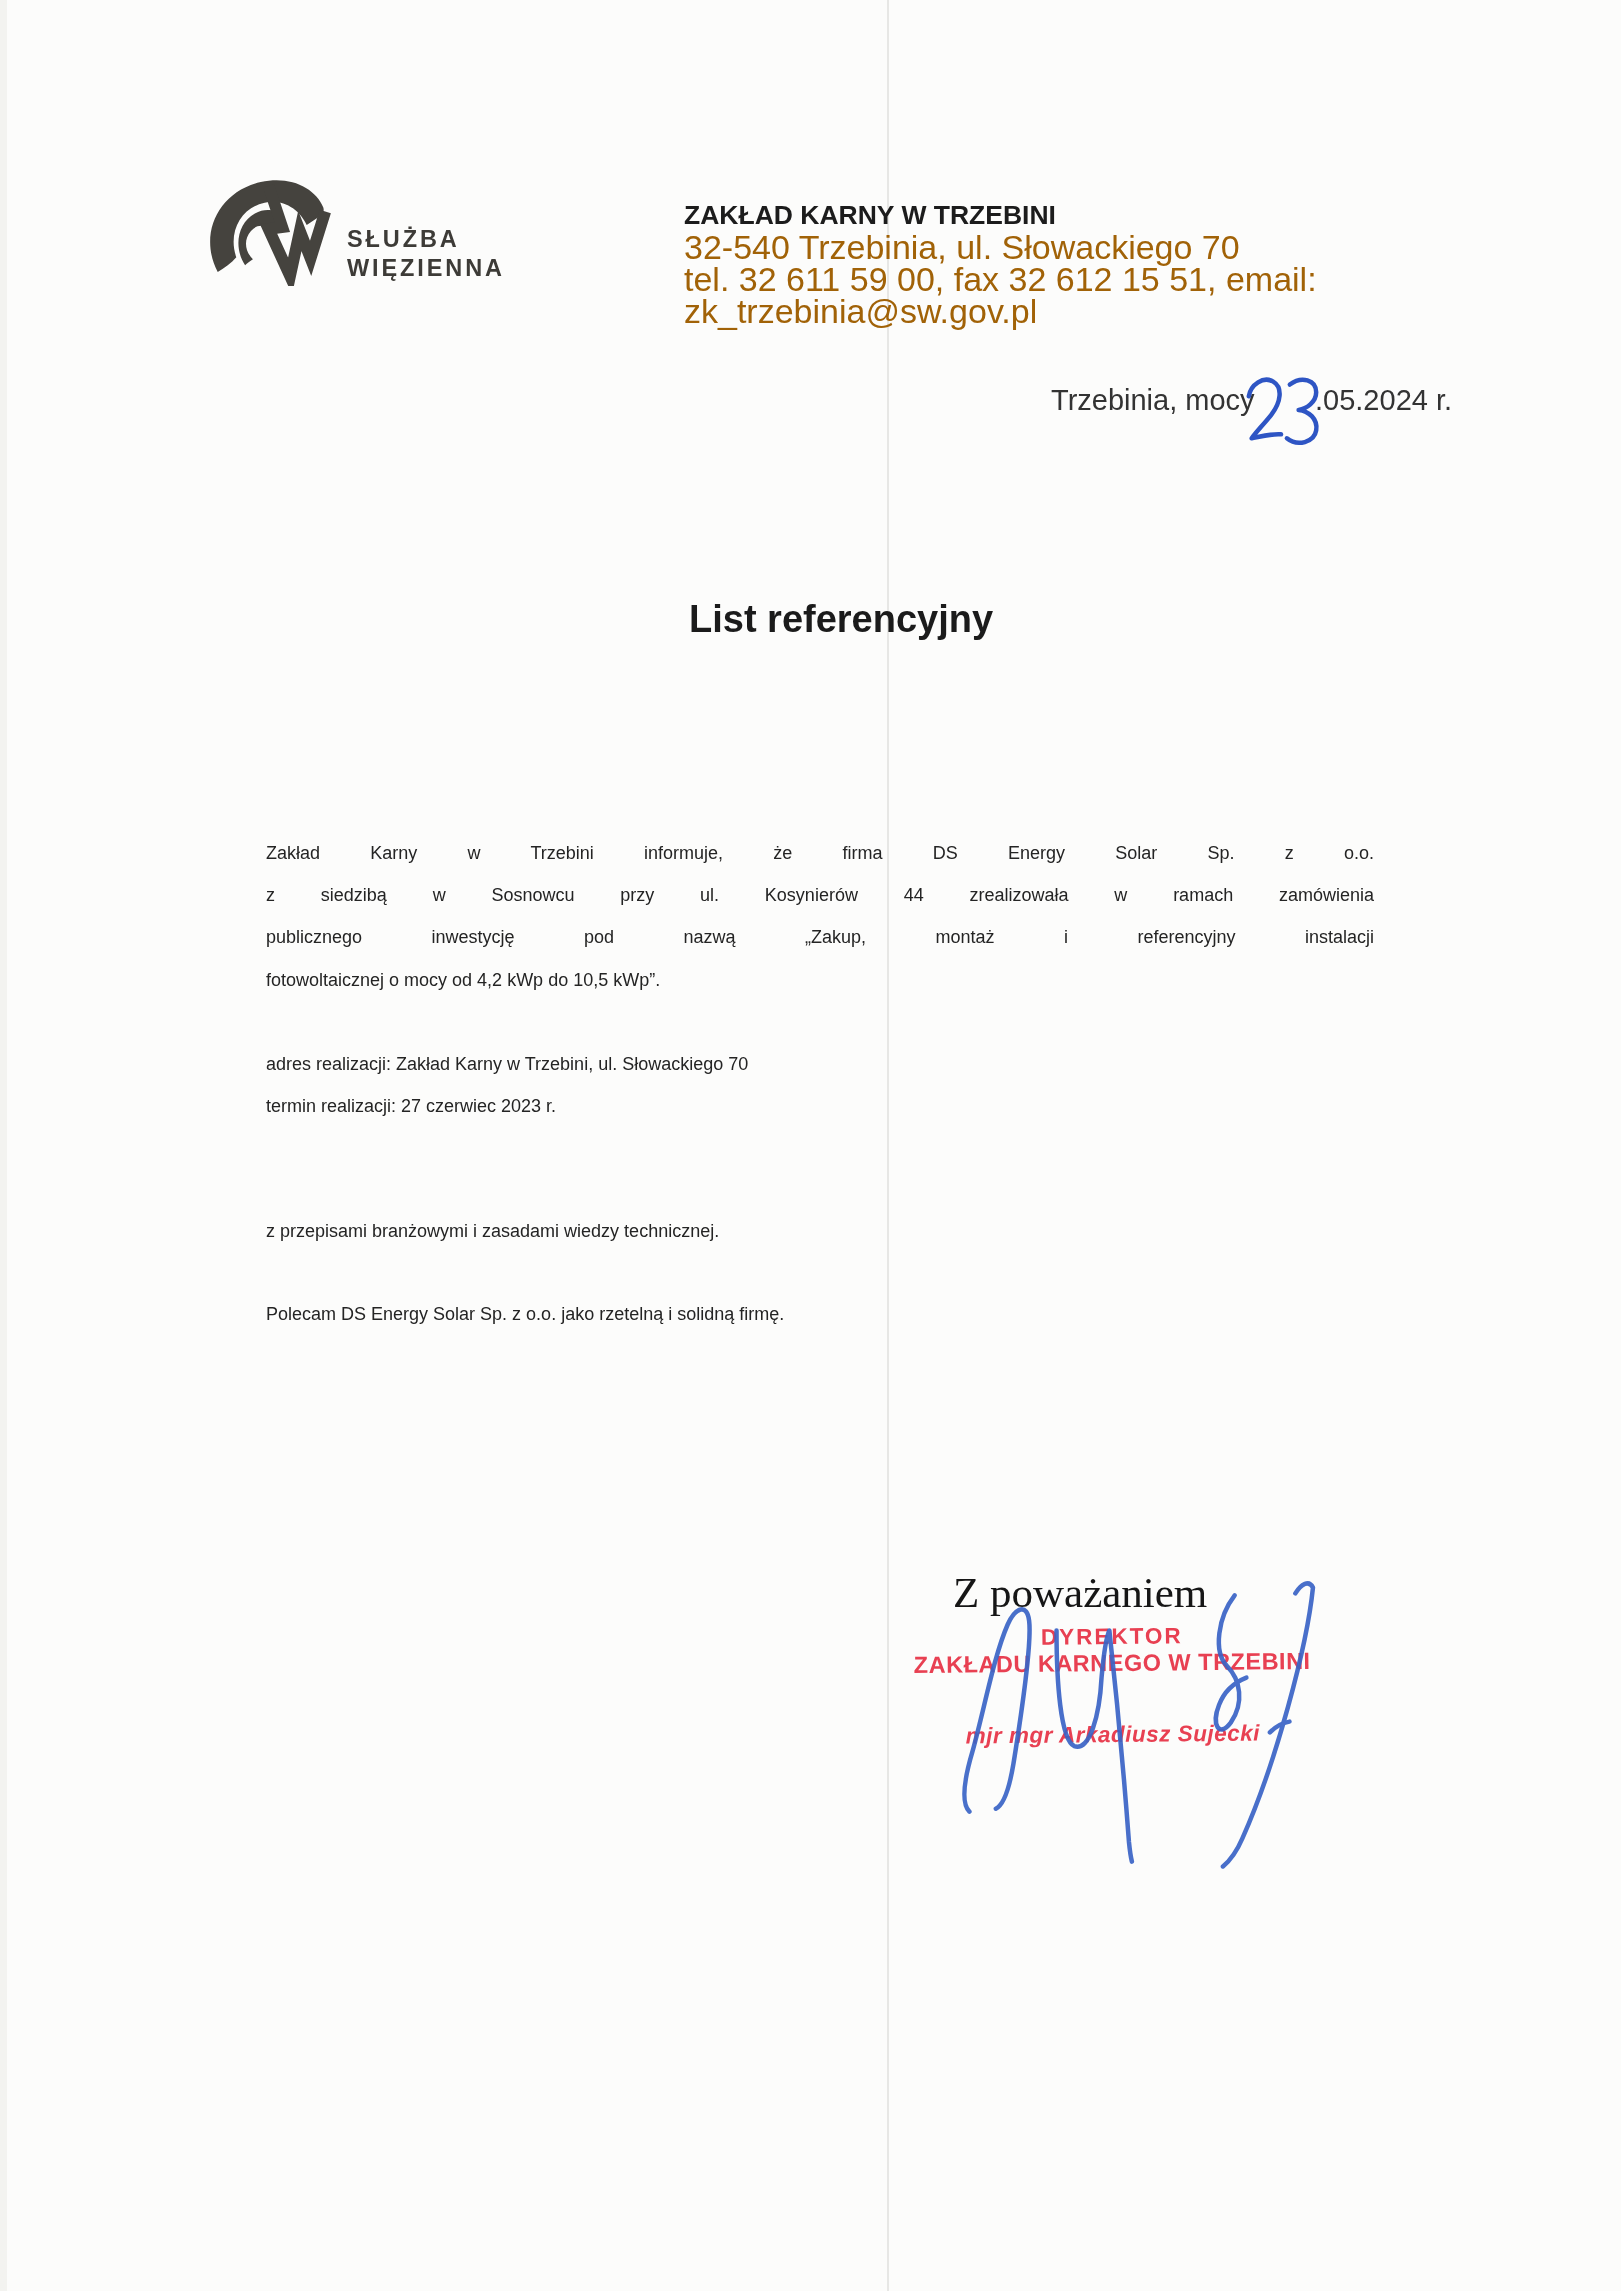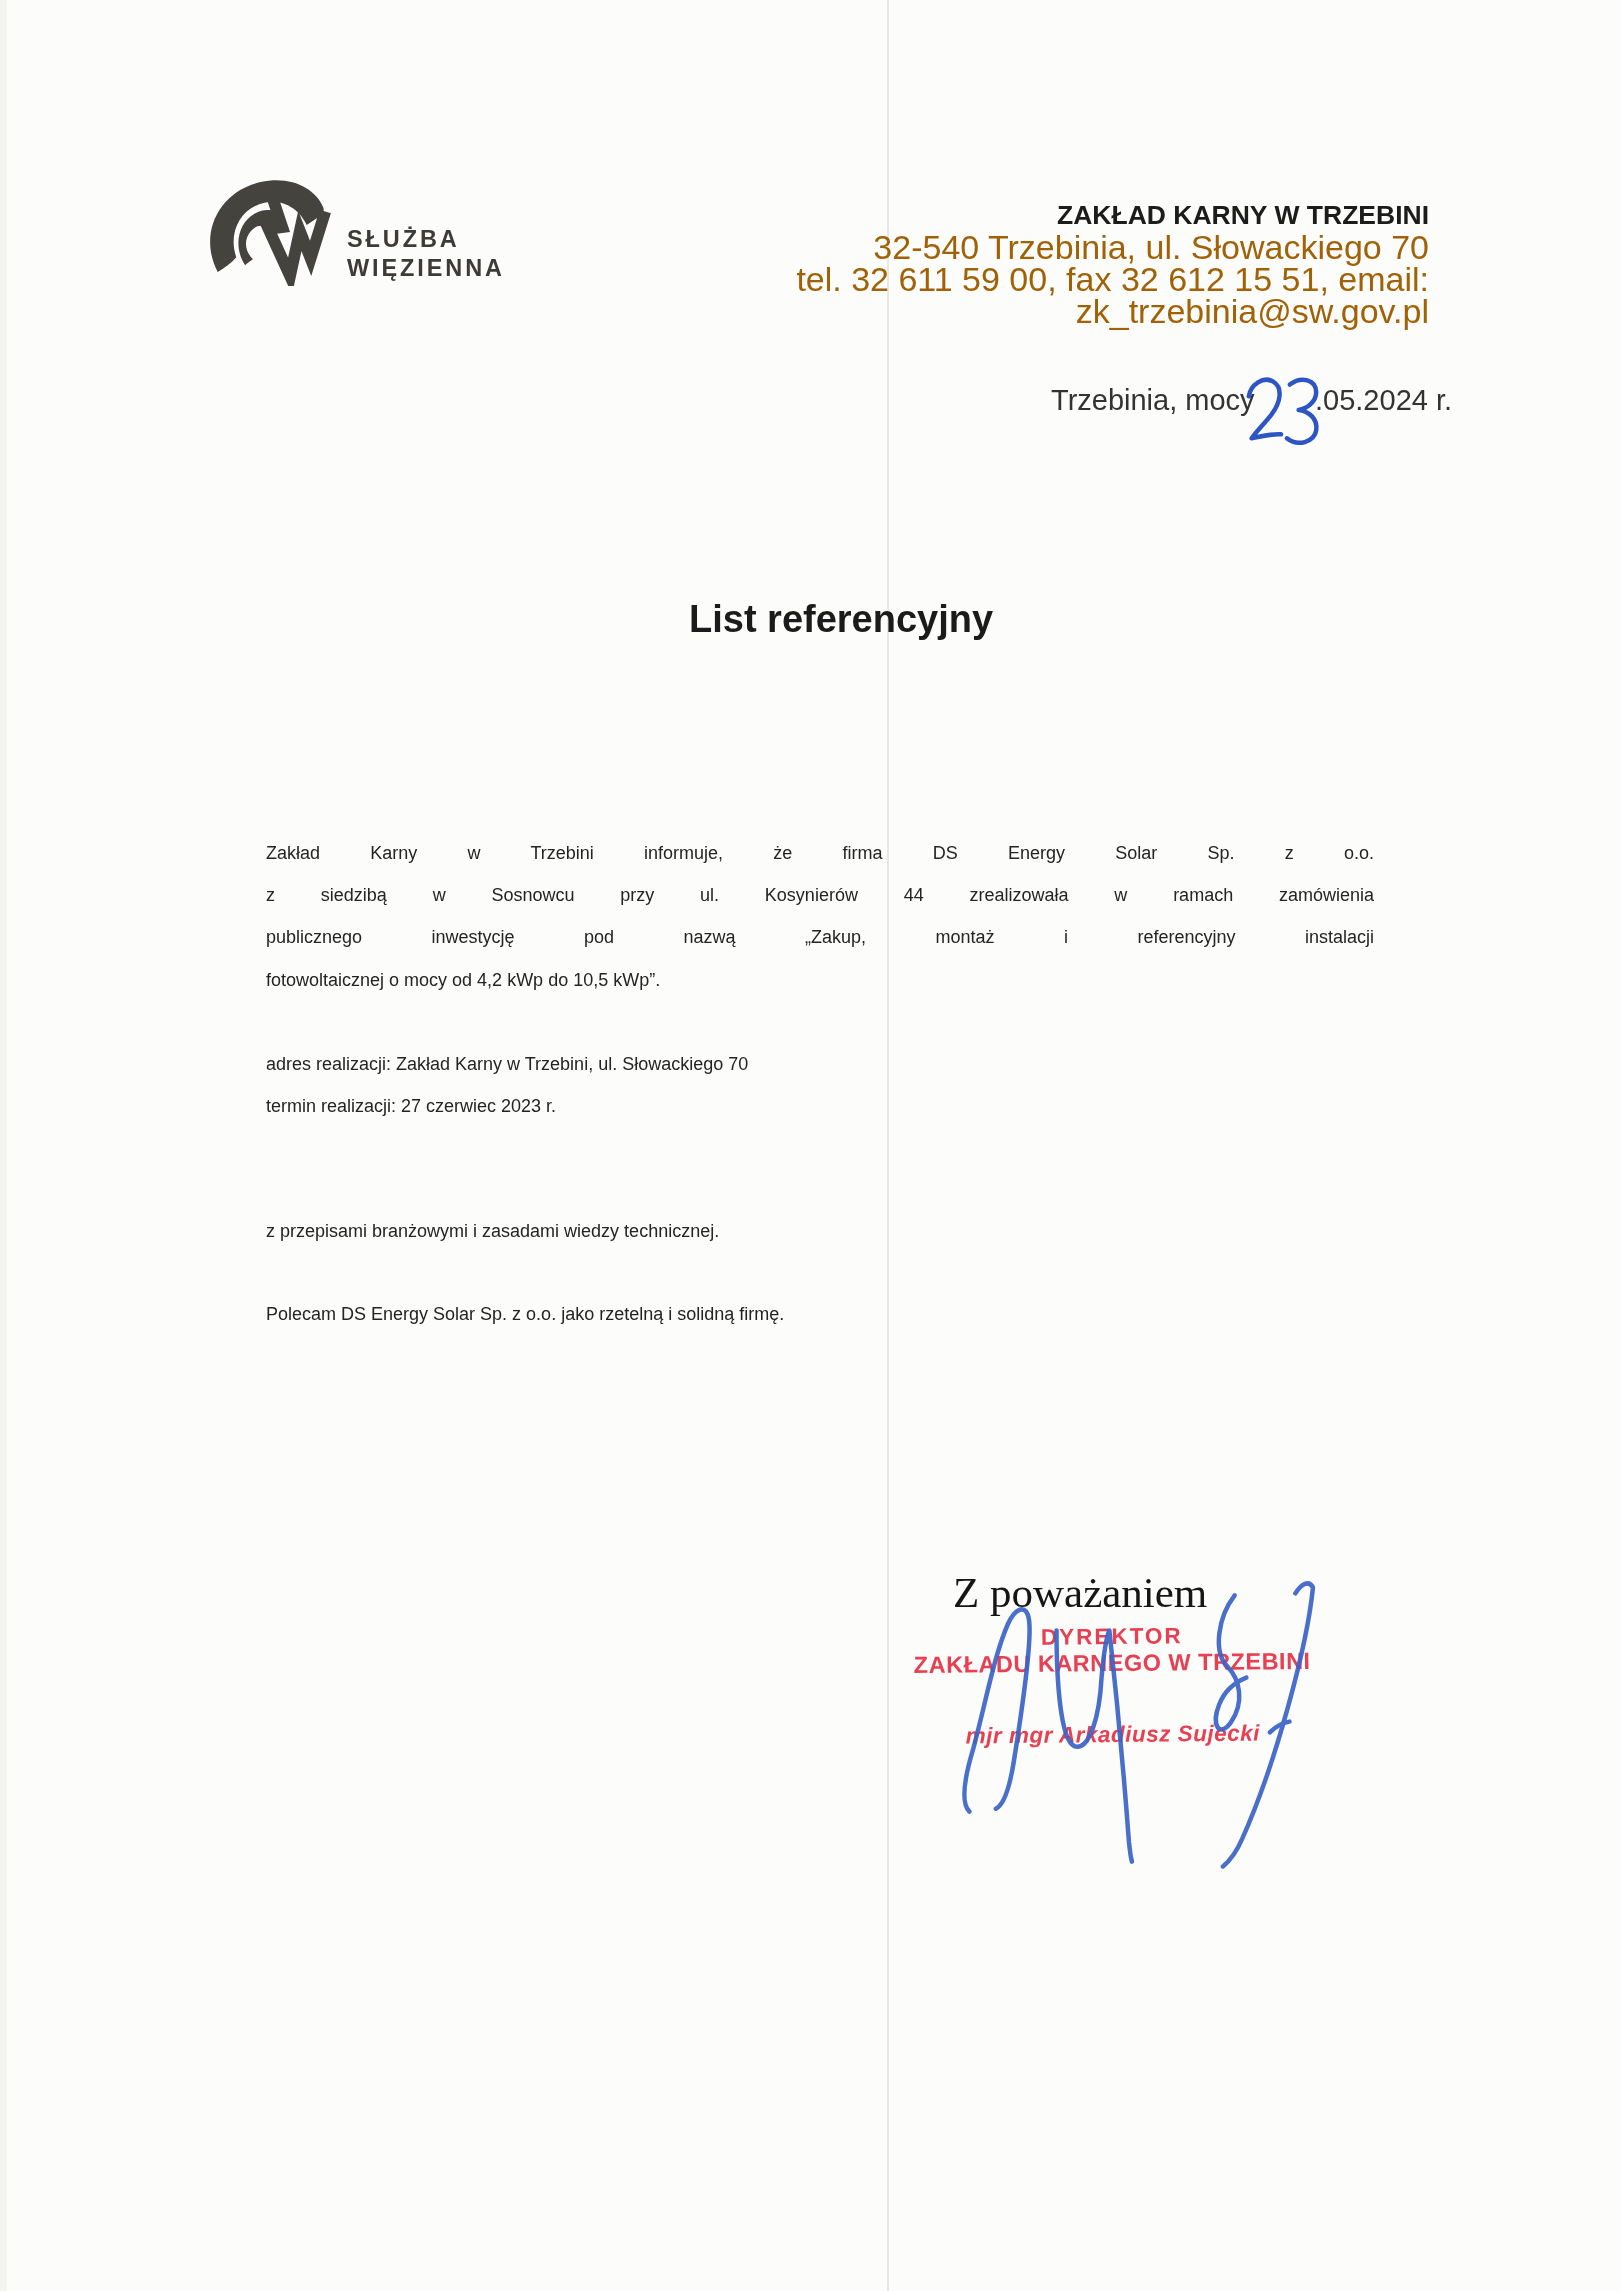--- a/index.html
+++ b/index.html
@@ -22,21 +22,21 @@
   
   .logo-svg{position:absolute;left:206px;top:174px;width:131px;height:112px;}
   .logo-caption{
     position:absolute;left:347px;top:225px;
     font-size:23.5px;font-weight:700;letter-spacing:2.9px;
     color:#3d3b37;line-height:29px;
   }
   
   .org-header{
     position:absolute;right:192px;top:199px;width:745px;
-    text-align:right;line-height:32px;
+    line-height:32px;
   }
   .org-name{font-size:26.5px;font-weight:700;color:#1c1c1c;}
   .org-line{font-size:34px;color:#a16207;}
   
   .dateline-prefix{position:absolute;left:1051px;top:384px;font-size:29px;color:#333;}
   .handwritten-day{position:absolute;left:1233px;top:365px;width:98px;height:84px;}
   .dateline-suffix{position:absolute;left:1315px;top:384px;font-size:29px;color:#333;}
   
   .letter-title{
     position:absolute;left:689px;top:598px;

